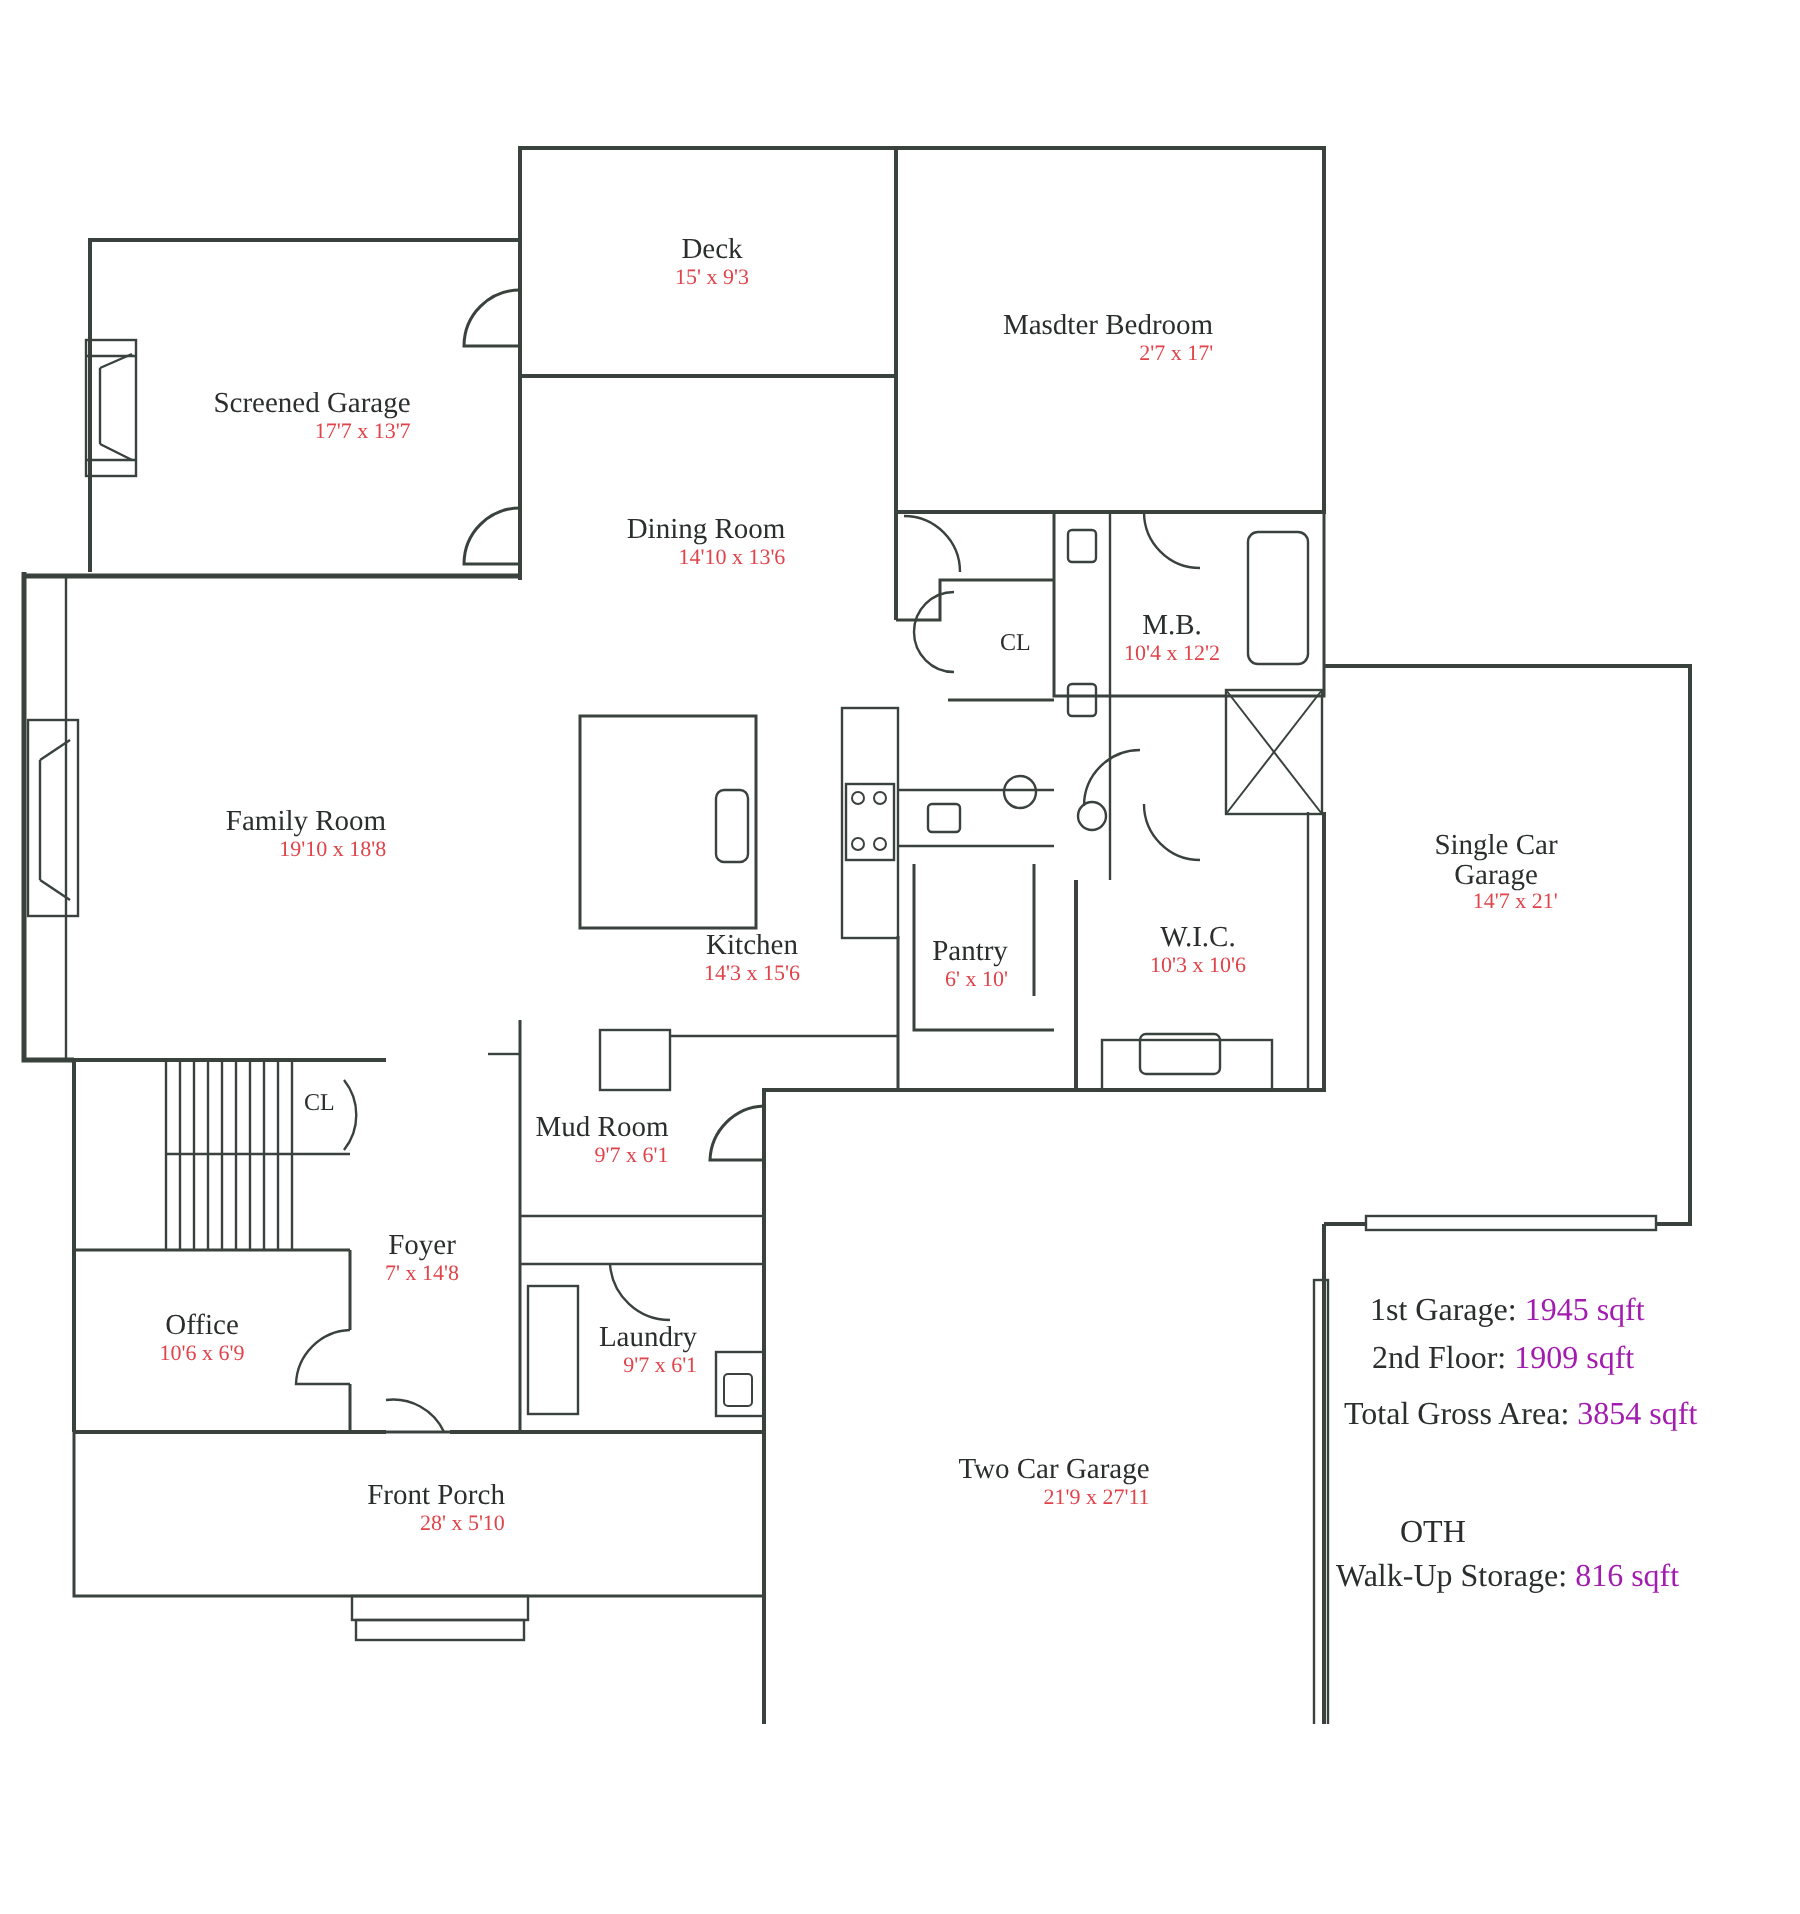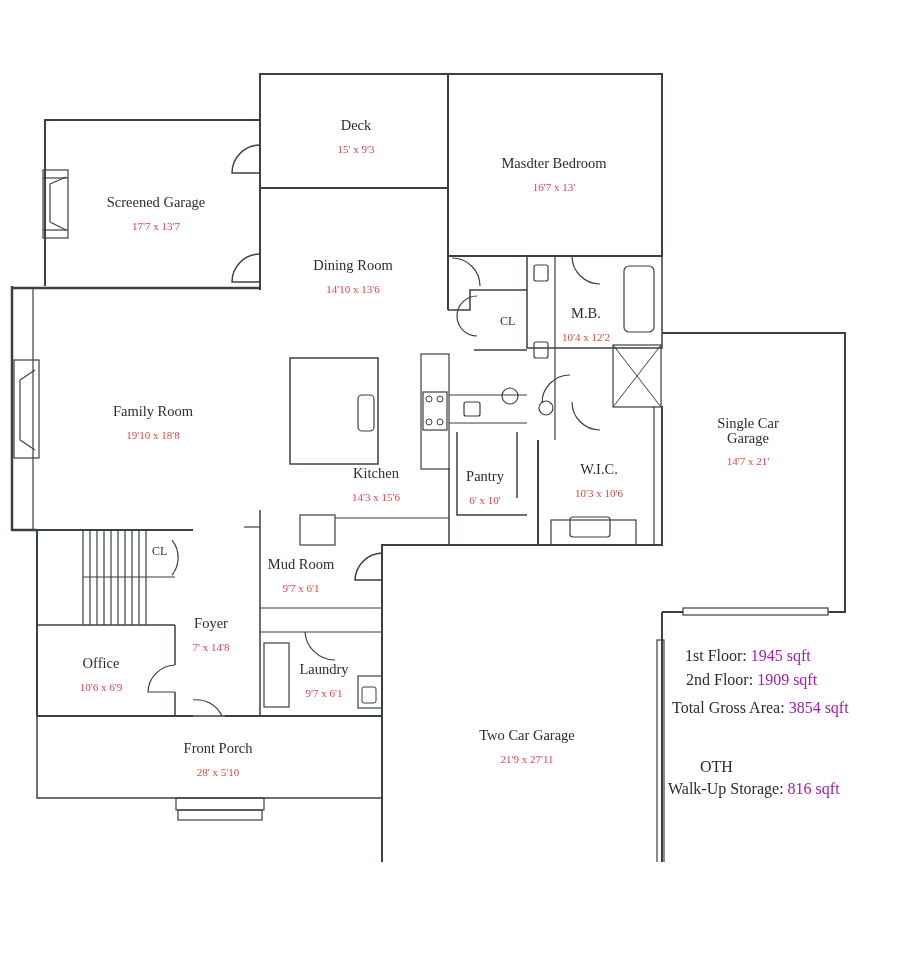--- a/index.html
+++ b/index.html
@@ -1,21 +1,21 @@
 <!DOCTYPE html>
 <html><head>
 <meta charset="utf-8">
 <style>
   html, body { margin: 0; padding: 0; background: #ffffff; }
   #canvas { position: relative; width: 900px; height: 862px; overflow: hidden; background: #fff; }
   svg.plan { position: absolute; left: 0; top: 0; }
   .room-label { position: absolute; transform: translateX(-50%); text-align: center; white-space: nowrap;
     font-family: "Liberation Serif", "DejaVu Serif", serif; color: #2a2e2c; line-height: 1; }
   .room-name { display: block; font-size: 14.5px; }
-  .room-dim { display: block; font-size: 11px; color: #e0434a; margin-top: 11px; }
+  .room-dim { display: block; font-size: 11px; color: #e0434a; margin-top: 1px; text-align: right; }
   .cl-label { position: absolute; font-family: "Liberation Serif", serif; font-size: 12px; color: #2a2e2c; }
   .area-row { position: absolute; font-family: "Liberation Serif", serif; font-size: 16px; color: #2a2e2c; white-space: nowrap; }
   .area-row .val { color: #a21caf; }
   .watermark { position: absolute; left: 3px; top: 906px; font-family: "DejaVu Sans", sans-serif; font-size: 18px;
     color: #b8b8b8; letter-spacing: 1px; font-weight: 200; }
 </style>
 </head>
 <body>
 
 <div id="canvas">
@@ -147,21 +147,21 @@
 <div class="room-label" style="left:356px;top:118px">
   <span class="room-name">Deck</span>
   <span class="room-dim">15' x 9'3</span>
 </div>
 <div class="room-label" style="left:156px;top:195px">
   <span class="room-name">Screened Garage</span>
   <span class="room-dim">17'7 x 13'7</span>
 </div>
 <div class="room-label" style="left:554px;top:156px">
   <span class="room-name">Masdter Bedroom</span>
-  <span class="room-dim">16'7 x 13'</span>
+  <span class="room-dim">2'7 x 17'</span>
 </div>
 <div class="room-label" style="left:353px;top:258px">
   <span class="room-name">Dining Room</span>
   <span class="room-dim">14'10 x 13'6</span>
 </div>
 <div class="room-label" style="left:586px;top:306px">
   <span class="room-name">M.B.</span>
   <span class="room-dim">10'4 x 12'2</span>
 </div>
 <div class="room-label" style="left:153px;top:404px">
@@ -207,21 +207,21 @@
 </div>
 <div class="room-label" style="left:527px;top:728px">
   <span class="room-name">Two Car Garage</span>
   <span class="room-dim">21'9 x 27'11</span>
 </div>
 
 <div class="cl-label" style="left:500px;top:314px">CL</div>
 <div class="cl-label" style="left:152px;top:544px">CL</div>
 
 <div class="area-row" style="left:685px;top:647px">
-  <span>1st Floor:</span>
+  <span>1st Garage:</span>
   <span class="val">1945 sqft</span>
 </div>
 <div class="area-row" style="left:686px;top:671px">
   <span>2nd Floor:</span>
   <span class="val">1909 sqft</span>
 </div>
 <div class="area-row" style="left:672px;top:699px">
   <span>Total Gross Area:</span>
   <span class="val">3854 sqft</span>
 </div>

